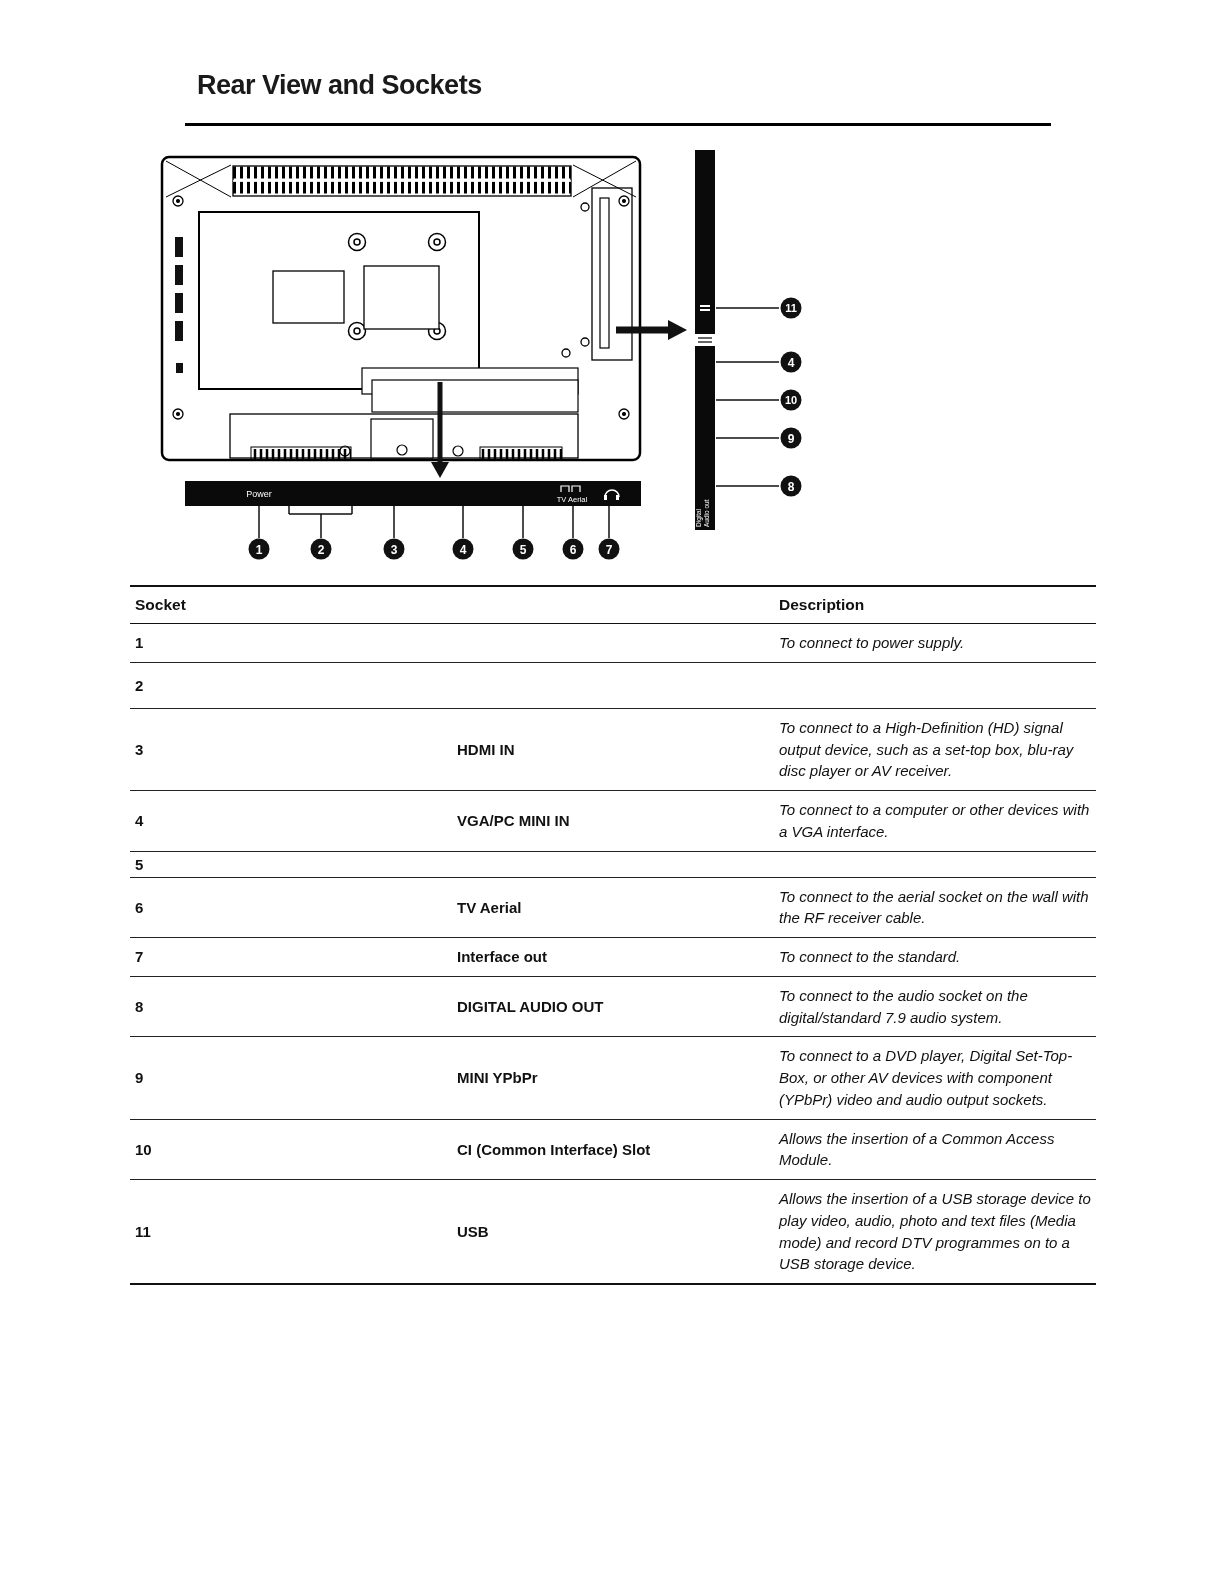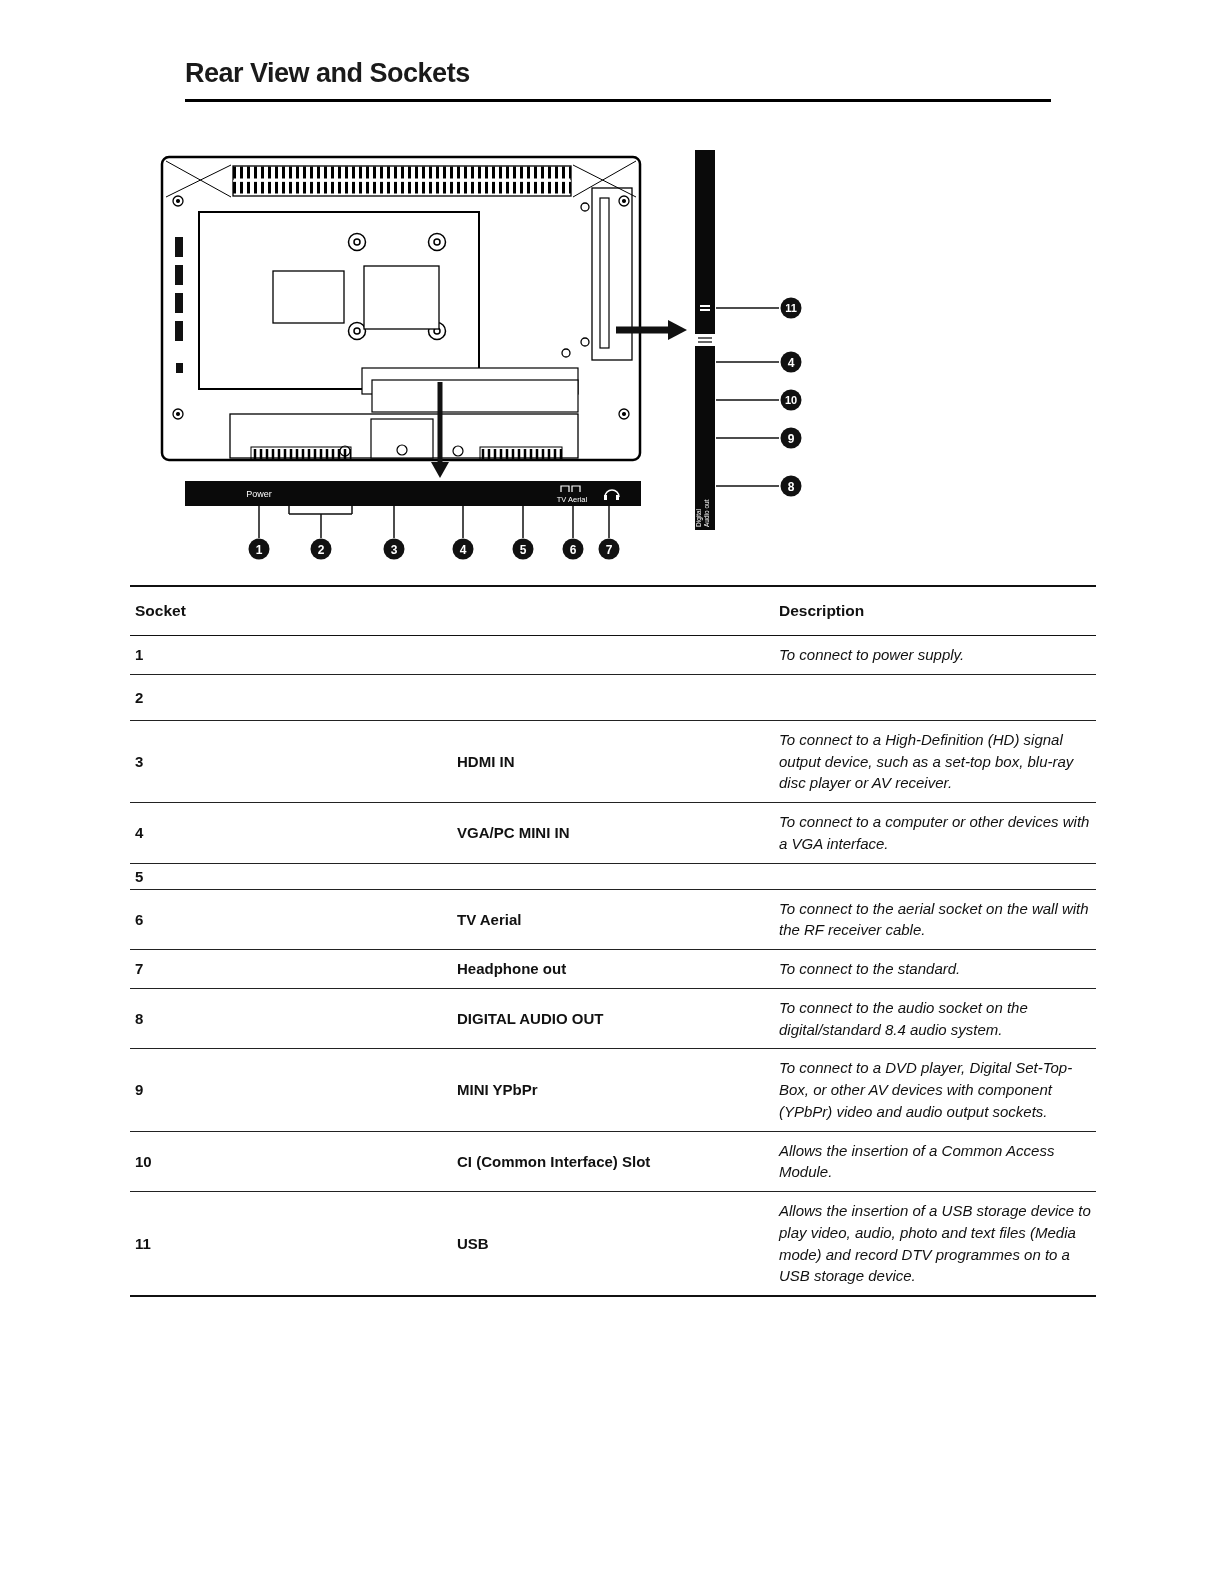--- a/index.html
+++ b/index.html
@@ -5,35 +5,35 @@
   html,body{margin:0;padding:0;background:#fff;}
   body{
     width:1224px;height:1584px;position:relative;
     font-family:"Liberation Sans", sans-serif;color:#111;
   }
   .title-block{
     position:absolute;left:185px;top:58px;width:866px;
     border-bottom:3px solid #000;padding-bottom:10px;
   }
   .title-block h1{
-    margin:0;font-size:27px;font-weight:bold;letter-spacing:-0.5px;color:#1a1a1a;
+    margin:12px;font-size:27px;font-weight:bold;letter-spacing:-0.5px;color:#1a1a1a;
   }
   .diagram-wrap{position:absolute;left:130px;top:140px;width:740px;height:440px;}
   .socket-table{
     position:absolute;left:130px;top:585px;width:966px;
     border-collapse:collapse;table-layout:fixed;
     font-size:15px;color:#111;
   }
   .socket-table th,.socket-table td{
     text-align:left;vertical-align:middle;padding:8px 5px;
   }
   .socket-table thead th{
     font-weight:bold;font-size:15.5px;
     border-top:2px solid #111;border-bottom:1.5px solid #111;
-    padding:15px 5px;
+    padding:9px 5px;
   }
   .socket-table tbody tr{border-bottom:1.5px solid #222;}
   .socket-table tbody tr:last-child{border-bottom:2px solid #111;}
   .c-num{width:26px;font-weight:bold;}
   .c-sock{width:248px;font-weight:bold;}
   .c-desc{width:auto;line-height:1.45;font-style:italic;}
   tr.row-blank{height:46px;}
   tr.row-short td{padding:4px 5px;height:14px;}
 </style>
 </head>
@@ -266,27 +266,27 @@
       <td class="c-sock"></td>
       <td class="c-desc"></td>
     </tr>
     <tr>
       <td class="c-num">6</td>
       <td class="c-sock">TV Aerial</td>
       <td class="c-desc">To connect to the aerial socket on the wall with the RF receiver cable.</td>
     </tr>
     <tr>
       <td class="c-num">7</td>
-      <td class="c-sock">Headphone out</td>
+      <td class="c-sock">Interface out</td>
       <td class="c-desc">To connect to the standard.</td>
     </tr>
     <tr>
       <td class="c-num">8</td>
       <td class="c-sock">DIGITAL AUDIO OUT</td>
-      <td class="c-desc">To connect to the audio socket on the digital/standard 8.4 audio system.</td>
+      <td class="c-desc">To connect to the audio socket on the digital/standard 7.9 audio system.</td>
     </tr>
     <tr>
       <td class="c-num">9</td>
       <td class="c-sock">MINI YPbPr</td>
       <td class="c-desc">To connect to a DVD player, Digital Set-Top-Box, or other AV devices with component (YPbPr) video and audio output sockets.</td>
     </tr>
     <tr>
       <td class="c-num">10</td>
       <td class="c-sock">CI (Common Interface) Slot</td>
       <td class="c-desc">Allows the insertion of a Common Access Module.</td>

